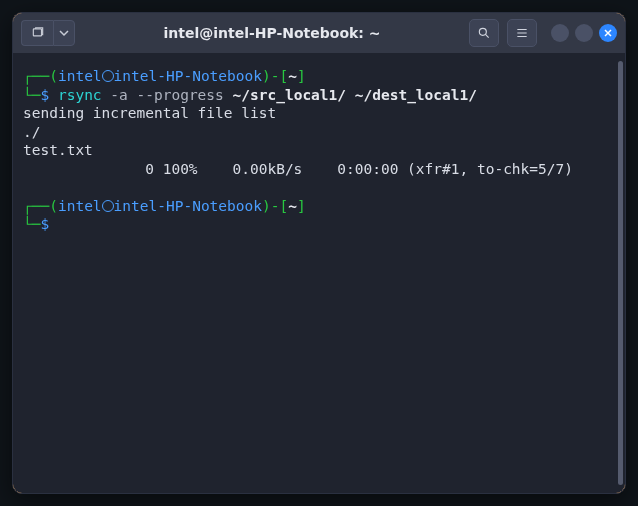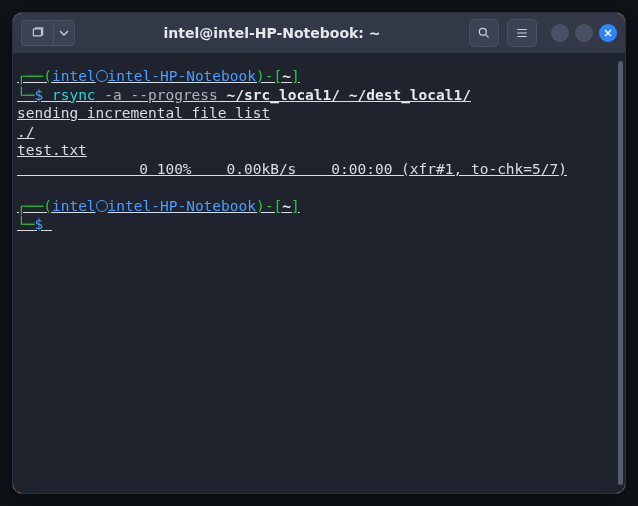--- a/index.html
+++ b/index.html
@@ -70,27 +70,26 @@
   .wc.close { background: #2d86ff; }
   .wc svg { width:10px; height:10px; }
   .term-wrap {
     flex:1;
     position: relative;
     background: #1f232e;
     display:flex;
   }
   .term {
     flex:1;
-    padding: 14px 4px 14px 4px;
+    padding: 14px 4px 14px 10px;
     color: #d9dde6;
     line-height: 1.28;
     white-space: pre;
     overflow: hidden;
     font-size: 14.5px;
-    text-decoration: underline;
   }
   .scrollbar {
     width: 9px;
     background: transparent;
     padding: 8px 2px;
   }
   .scrollthumb {
     width: 100%;
     height: 100%;
     background: #555b6e;

